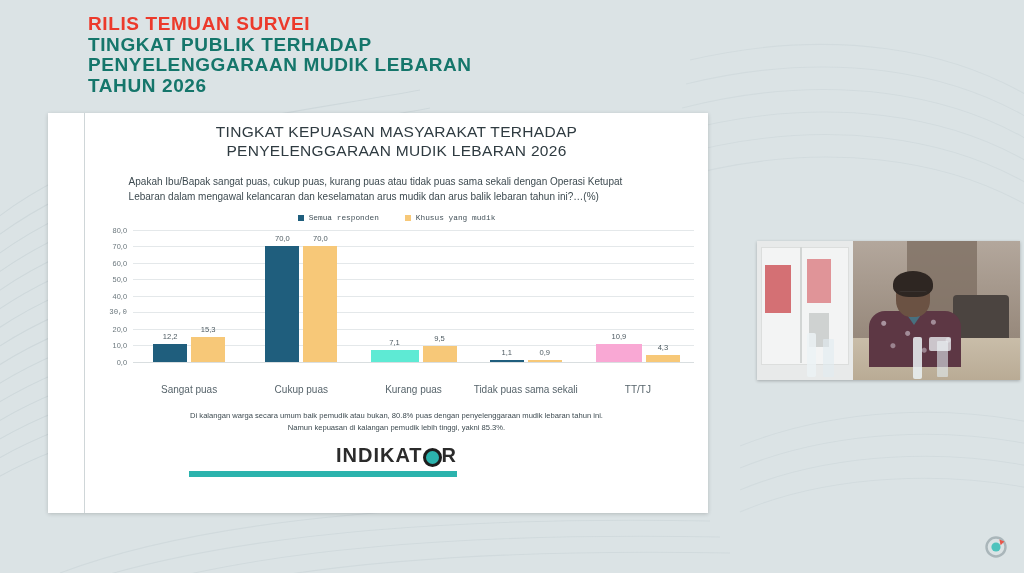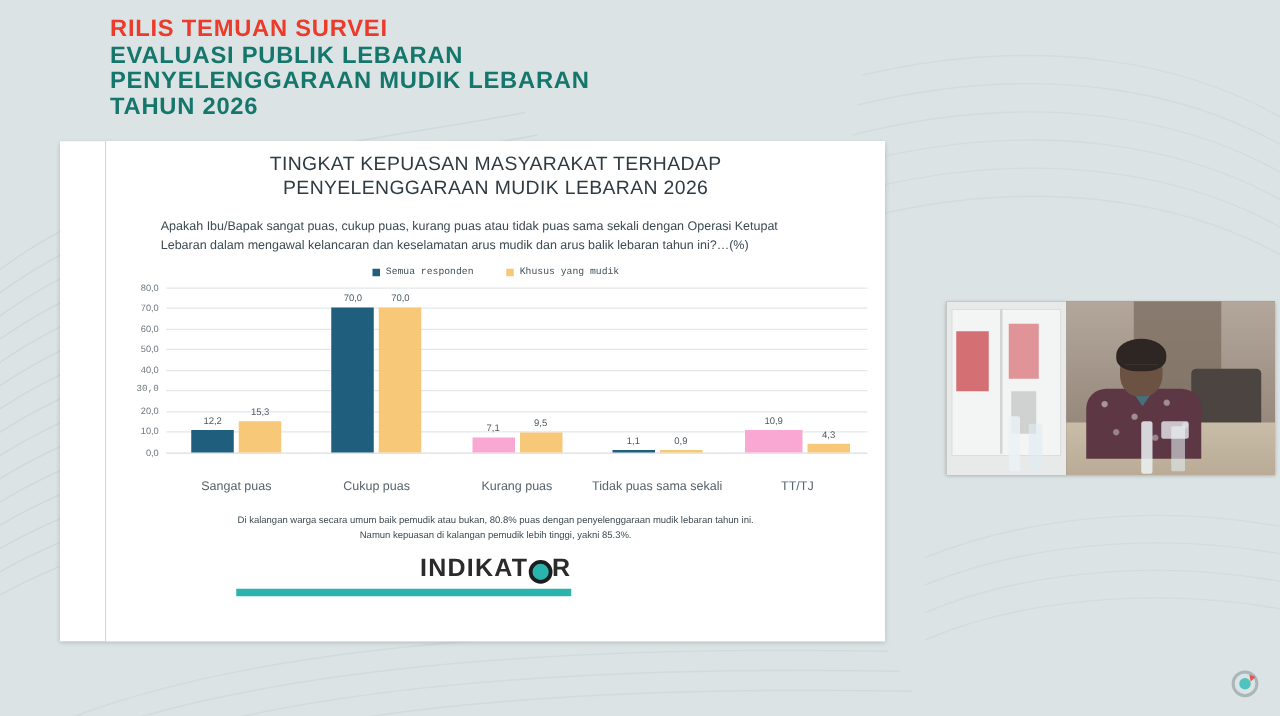--- a/index.html
+++ b/index.html
@@ -155,21 +155,21 @@
       <path d="M1064,430 C950,400 830,410 740,446"></path>
       <path d="M1064,452 C950,422 828,432 740,468"></path>
       <path d="M1064,474 C950,444 826,454 740,490"></path>
       <path d="M1064,496 C950,466 824,476 740,512"></path>
     </g>
   </svg>
 </div>
 
 <div class="headline">
   <div class="l1">RILIS TEMUAN SURVEI</div>
-  <div class="l2">EVALUASI PUBLIK LEBARAN</div>
+  <div class="l2">TINGKAT PUBLIK TERHADAP</div>
   <div class="l3">PENYELENGGARAAN MUDIK LEBARAN</div>
   <div class="l4">TAHUN 2026</div>
 </div>
 
 <div class="slide">
   <div class="slide-divider"></div>
   <div class="slide-inner">
 
     <div class="chart-title">
       <div>TINGKAT KEPUASAN MASYARAKAT TERHADAP</div>
@@ -226,21 +226,21 @@
           </div>
           <div class="group">
             <div class="bar" style="height: 87.5%; background: rgb(31, 94, 125);">
               <span class="val">70,0</span>
             </div>
             <div class="bar" style="height: 87.5%; background: rgb(247, 200, 120);">
               <span class="val">70,0</span>
             </div>
           </div>
           <div class="group">
-            <div class="bar" style="height: 8.875%; background: #f9a8d4;">
+            <div class="bar" style="height: 8.875%; background: #5eead4; padding-left: 14px;">
               <span class="val">7,1</span>
             </div>
             <div class="bar" style="height: 11.875%; background: rgb(247, 200, 120);">
               <span class="val">9,5</span>
             </div>
           </div>
           <div class="group">
             <div class="bar" style="height: 1.375%; background: rgb(31, 94, 125);">
               <span class="val">1,1</span>
             </div>

